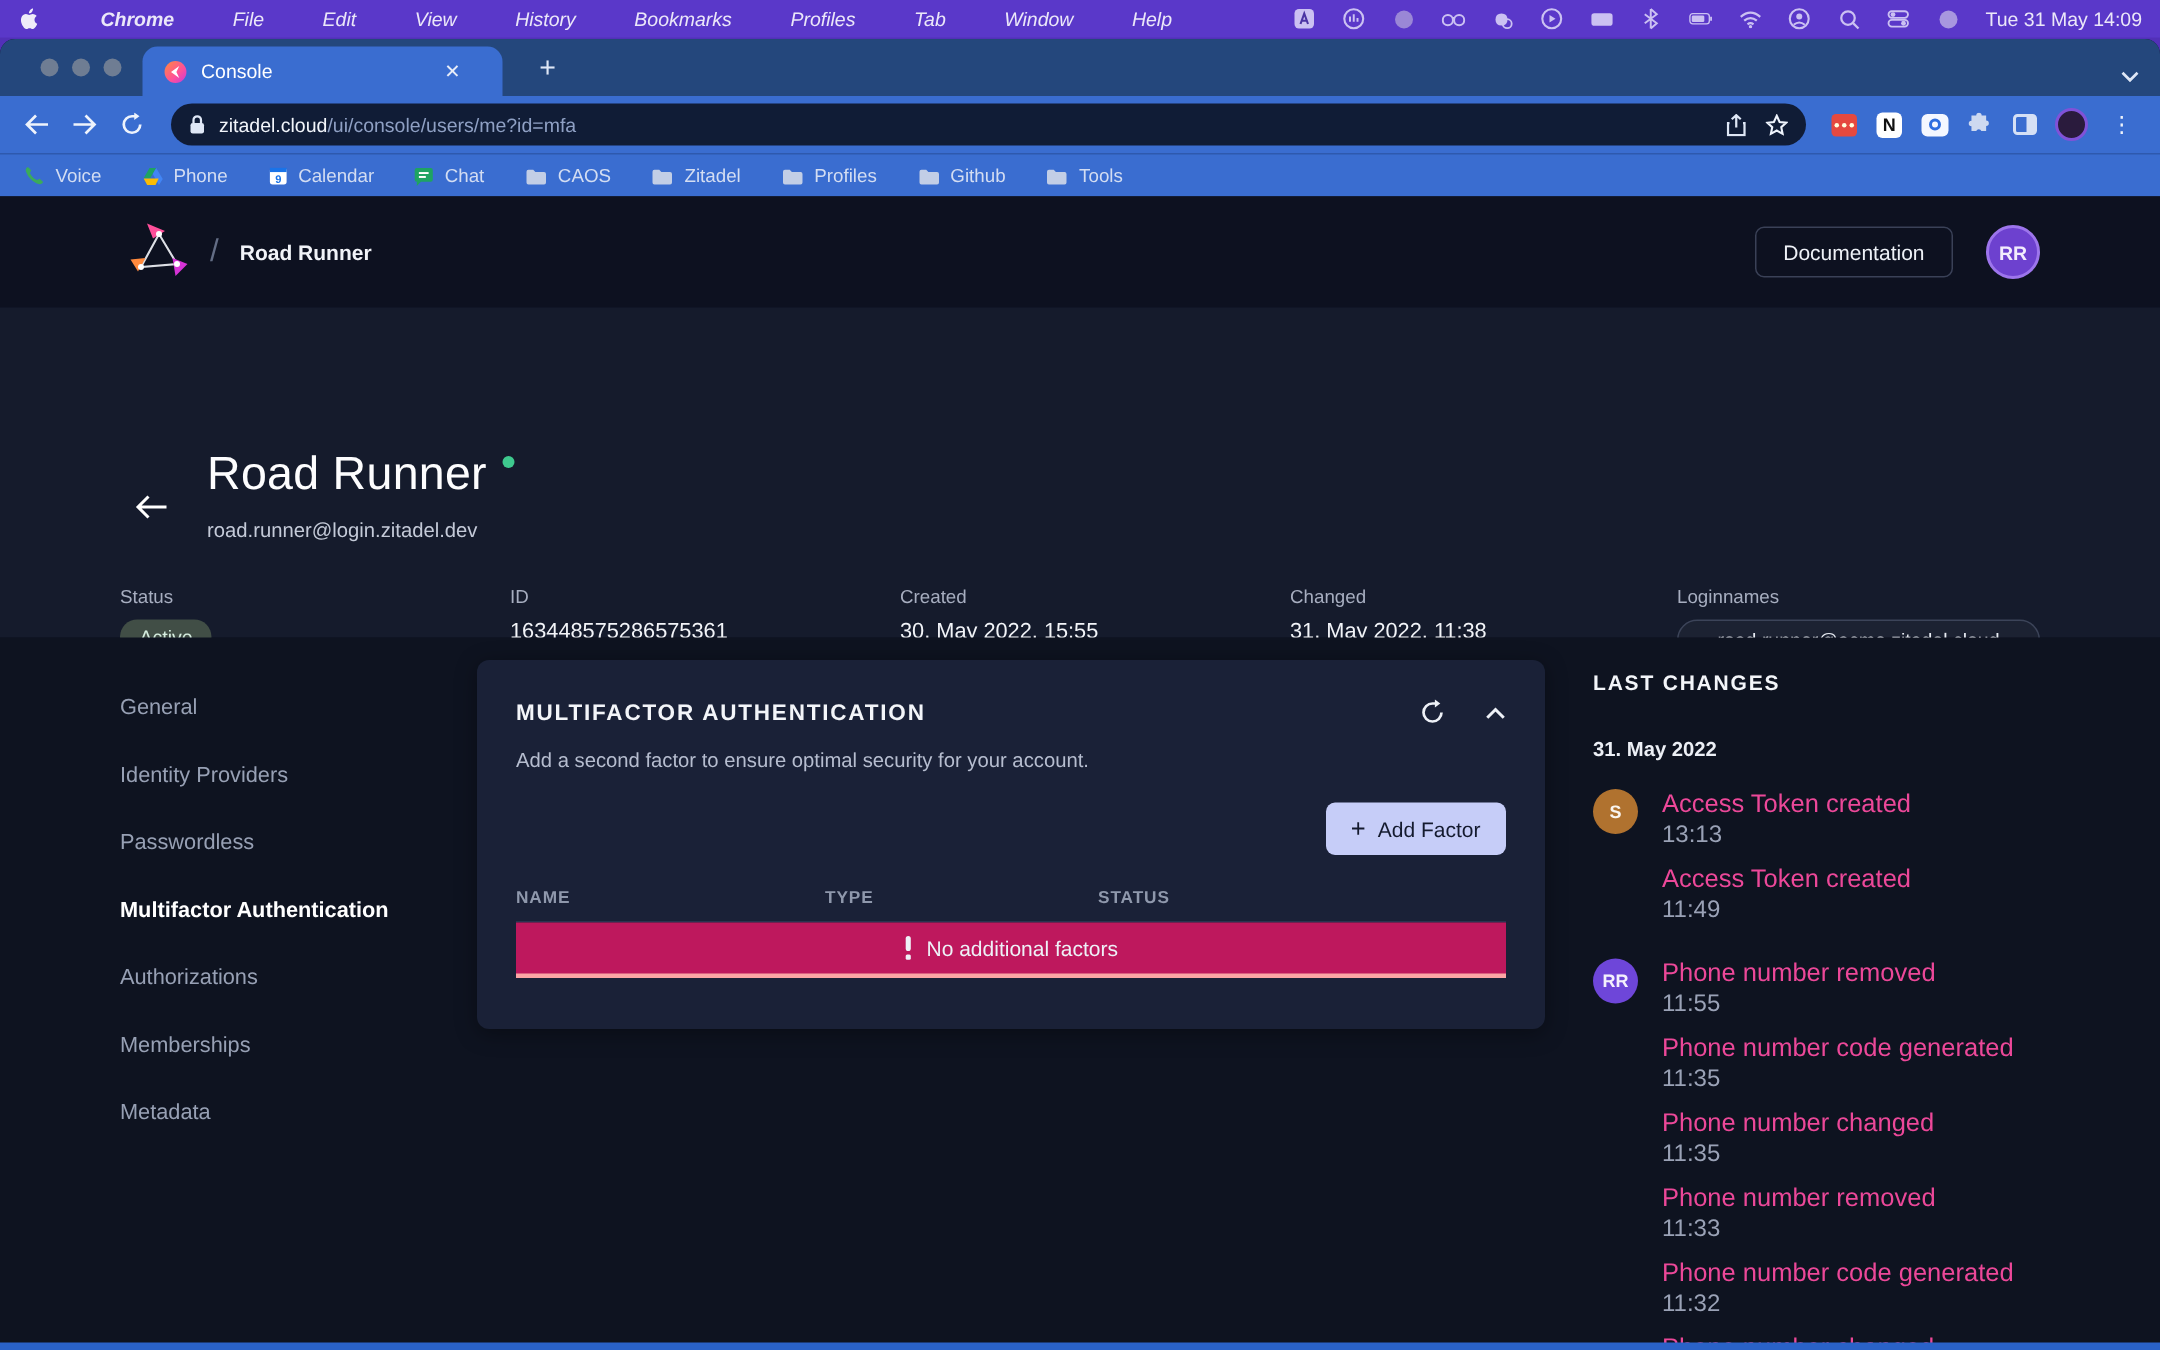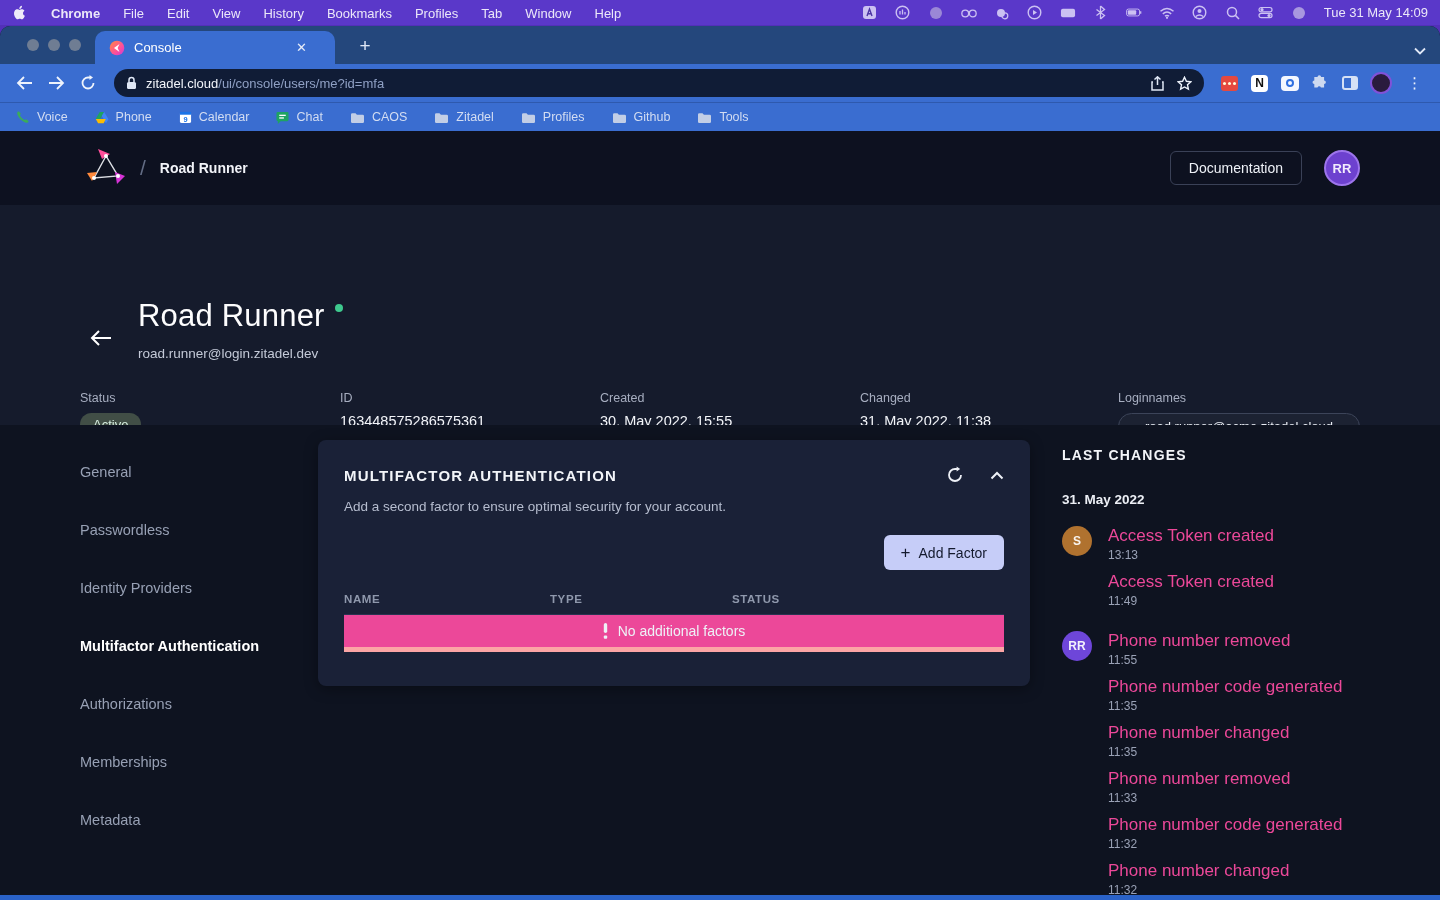--- a/index.html
+++ b/index.html
@@ -3,21 +3,21 @@
 <meta charset="utf-8">
 <style>
   * { margin:0; padding:0; box-sizing:border-box; }
   html,body { width:1440px; height:900px; overflow:hidden; }
   body { background:#5230b8; font-family:"Liberation Sans", sans-serif; }
 
   
   .menubar { position:absolute; top:0; left:0; width:1440px; height:25px;
     background:#5a38c9; display:flex; align-items:center; padding:0 12px;
     color:rgba(255,255,255,.88); font-size:13px; }
-  .mb-left { display:flex; align-items:flex-end; gap:23px; }
+  .mb-left { display:flex; align-items:flex-start; gap:39px;font-style:italic; }
   .mb-item { cursor:default; }
   .mb-item.bold { font-weight:700; }
   .mb-right { margin-left:auto; display:flex; align-items:center; gap:17px; }
   .si { display:inline-flex; align-items:center; justify-content:center; width:16px; height:16px; opacity:.9; }
   .mb-clock { font-size:13px; white-space:nowrap; }
 
   
   .window { position:absolute; top:26px; left:0; width:1440px; height:874px;
     border-radius:10px 10px 0 0; overflow:hidden; background:#0e1320; }
   .tabstrip { position:relative; height:38px; background:#24477c; display:flex; align-items:flex-end; }
@@ -80,52 +80,52 @@
   .f-status { width:260px; } .f-id { width:260px; } .f-created { width:260px; } .f-changed { width:258px; }
   .f-label { color:#a7aec0; font-size:12.5px; }
   .f-value { color:#f2f4f8; font-size:14.5px; }
   .badge { align-self:flex-start; background:#414e46; color:#d6eee0; font-size:13px;
     padding:4px 13px; border-radius:12px; }
   .f-login { flex:1; }
   .pill { width:242px; border:1px solid #3c4459; background:rgba(255,255,255,.03); border-radius:16px;
     color:#e9edf4; font-size:13px; text-align:center; padding:5px 8px; margin-bottom:9px; white-space:nowrap; }
 
   .content { position:absolute; top:294px; bottom:0; left:0; right:0; background:#0e1320; }
-  .sidenav { position:absolute; left:80px; top:26px; display:flex; flex-direction:column; gap:17px; }
+  .sidenav { position:absolute; left:80px; top:26px; display:flex; flex-direction:column; gap:4px; }
   .nav-item { color:#97a0b4; font-size:14.5px; height:41px; display:flex; align-items:center; }
   .nav-item.active { color:#ffffff; font-weight:700; }
 
   .card { position:absolute; left:318px; top:15px; width:712px; height:246px; background:#1a2137;
     border-radius:8px; box-shadow:0 3px 14px rgba(0,0,0,.35); padding:26px 26px 0 26px; }
   .card-head { display:flex; align-items:center; }
   .card-title { color:#f3f5f9; font-size:15px; font-weight:700; letter-spacing:1.2px; flex:1; }
   .card-ic { color:#eef1f7; margin-left:26px; display:flex; align-items:center; }
   .card-desc { color:#b6bdcf; font-size:13.5px; margin-top:15px; }
   .add-row { display:flex; justify-content:flex-end; margin-top:21px; }
   .add-btn { background:#c6cdf8; color:#141a2e; font-size:14px; font-weight:500;
     border:none; border-radius:6px; padding:9px 17px; display:flex; align-items:center; gap:8px; }
   .add-plus { font-size:17px; font-weight:400; line-height:1; }
   .thead { display:grid; grid-template-columns:206px 182px 1fr; margin-top:23px; }
   .th { color:#8f98ac; font-size:11.5px; font-weight:700; letter-spacing:.6px; }
   .tdivider { height:1px; background:#2a3350; margin-top:9px; }
-  .empty-row { height:37px; background:#ec4899; display:flex; align-items:center; justify-content:center;
-    gap:10px; color:#eef1f7; font-size:14px; border-bottom:5px solid #fca5a5; }
+  .empty-row { height:37px; background:#be185d; display:flex; align-items:center; justify-content:center;
+    gap:10px; color:#eef1f7; font-size:14px; border-bottom:3px solid #fca5a5; }
 
   .changes { position:absolute; left:1062px; top:22px; width:330px; }
   .ch-title { color:#f3f5f9; font-size:14px; font-weight:700; letter-spacing:1.2px; }
   .ch-date { color:#eceff5; font-size:13.5px; font-weight:600; margin-top:29px; }
   .group { display:flex; gap:16px; align-items:flex-start; }
   .g1 { margin-top:19px; } .g2 { margin-top:13px; } .g3 { margin-top:21px; }
   .avatar30 { width:30px; height:30px; border-radius:50%; flex:0 0 30px;
     display:flex; align-items:center; justify-content:center; color:rgba(255,255,255,.92);
     font-size:12px; font-weight:700; }
   .gevents { display:flex; flex-direction:column; }
   .event { margin-bottom:10px; }
   .etitle { color:#ec4899; font-size:17px; }
-  .etime { color:#9aa2b6; font-size:12px; margin-top:2px; }
+  .etime { color:#9aa2b6; font-size:16px; margin-top:2px; }
 
   .bottom-strip { position:absolute; left:0; bottom:0; width:1440px; height:5px; background:#2a62c8; }
 
   svg { display:block; }
 </style>
 </head>
 <body>
 
 <div class="menubar">
   <div class="mb-left">
@@ -471,22 +471,22 @@
           <span class="pill">road.runner@acme.zitadel.cloud</span>
           <span class="pill">road.runner@login.zitadel.dev</span>
         </div>
       </div>
     </div>
 
     <div class="content">
 
       <div class="sidenav">
         <span class="nav-item">General</span>
+        <span class="nav-item">Identity Providers</span>
         <span class="nav-item">Passwordless</span>
-        <span class="nav-item">Identity Providers</span>
         <span class="nav-item active">Multifactor Authentication</span>
         <span class="nav-item">Authorizations</span>
         <span class="nav-item">Memberships</span>
         <span class="nav-item">Metadata</span>
       </div>
 
       <div class="card">
         <div class="card-head">
           <span class="card-title">MULTIFACTOR AUTHENTICATION</span>
           <span class="card-ic">

